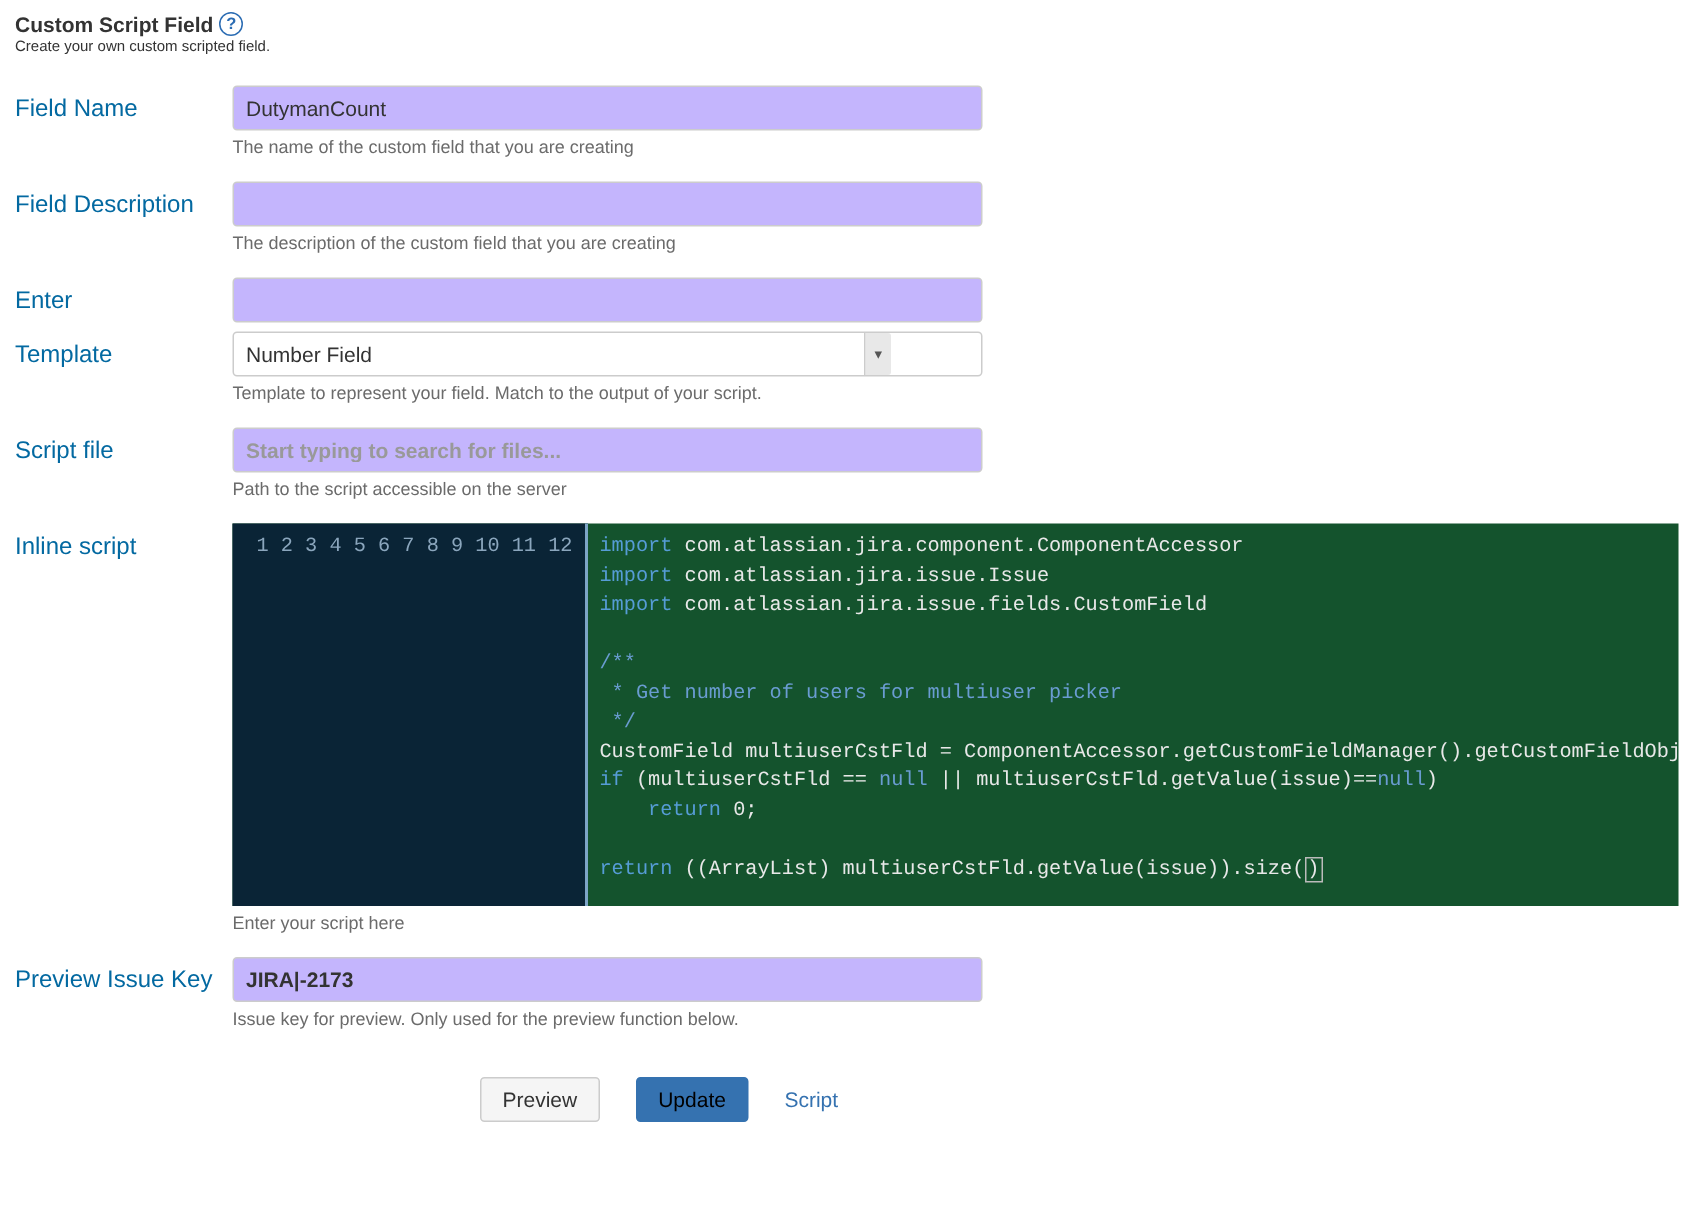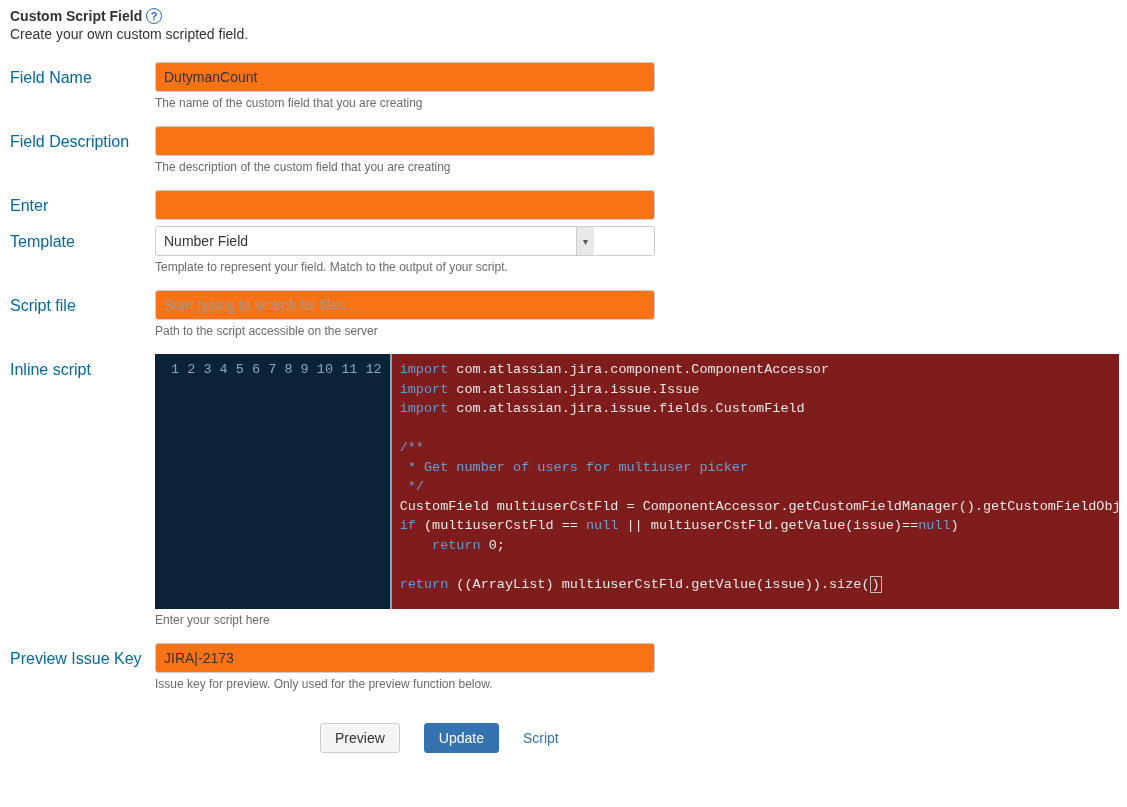--- a/index.html
+++ b/index.html
@@ -25,21 +25,21 @@
       border: 1.5px solid #2b6cb3;
       border-radius: 50%;
       color: #2b6cb3;
       align-items: center;
       justify-content: center;
       font-size: 11px;
       font-weight: bold;
       cursor: pointer;
     }
     .subtitle {
-      font-size: 14px;
+      font-size: 10px;
       color: #333;
       margin-top: 2px;
       margin-bottom: 20px;
     }
     .form-row {
       display: flex;
       align-items: flex-start;
       margin-bottom: 6px;
     }
     .label-col {
@@ -57,21 +57,21 @@
     .wide-field-col {
       flex: 1;
     }
     input[type="text"], select {
       width: 500px;
       height: 30px;
       padding: 4px 8px;
       border: 1px solid #ccc;
       border-radius: 3px;
       font-size: 14px;
-      background: #f97316;
+      background: #c4b5fd;
       color: #333;
     }
     input[type="text"]::placeholder { color: #999; }
     select {
       background: #fff;
       appearance: none;
       -webkit-appearance: none;
       padding-right: 24px;
     }
     .select-wrap {
@@ -95,21 +95,21 @@
       color: #555;
     }
     .hint {
       font-size: 12px;
       color: #6b6b6b;
       margin-top: 4px;
       margin-bottom: 10px;
     }
     .editor {
       position: relative;
-      background: #7f1d1d;
+      background: #14532d;
       font-family: Consolas, 'Courier New', monospace;
       font-size: 13.5px;
       line-height: 19.5px;
       display: flex;
       width: 100%;
       min-height: 255px;
     }
     .gutter {
       background: #0a2436;
       color: #8ba6bd;
@@ -145,30 +145,30 @@
       border-radius: 3px;
       font-size: 14px;
       cursor: pointer;
       border: 1px solid #ccc;
       background: #f5f5f5;
       color: #333;
     }
     .btn-primary {
       background: #3572b0;
       border-color: #3572b0;
-      color: #ffffff;
+      color: #000000;
       font-weight: normal;
     }
     .link-cancel {
       color: #3572b0;
       text-decoration: none;
       cursor: pointer;
       font-size: 14px;
     }
-    .input-white { background: #fff; }
+    .input-white { background: #fff; font-weight: bold; }
   </style>
 </head>
 <body>
 
 <div class="heading">
   <span>Custom Script Field</span>
   <span class="help-icon">?</span>
 </div>
 <div class="subtitle">Create your own custom scripted field.</div>
 

